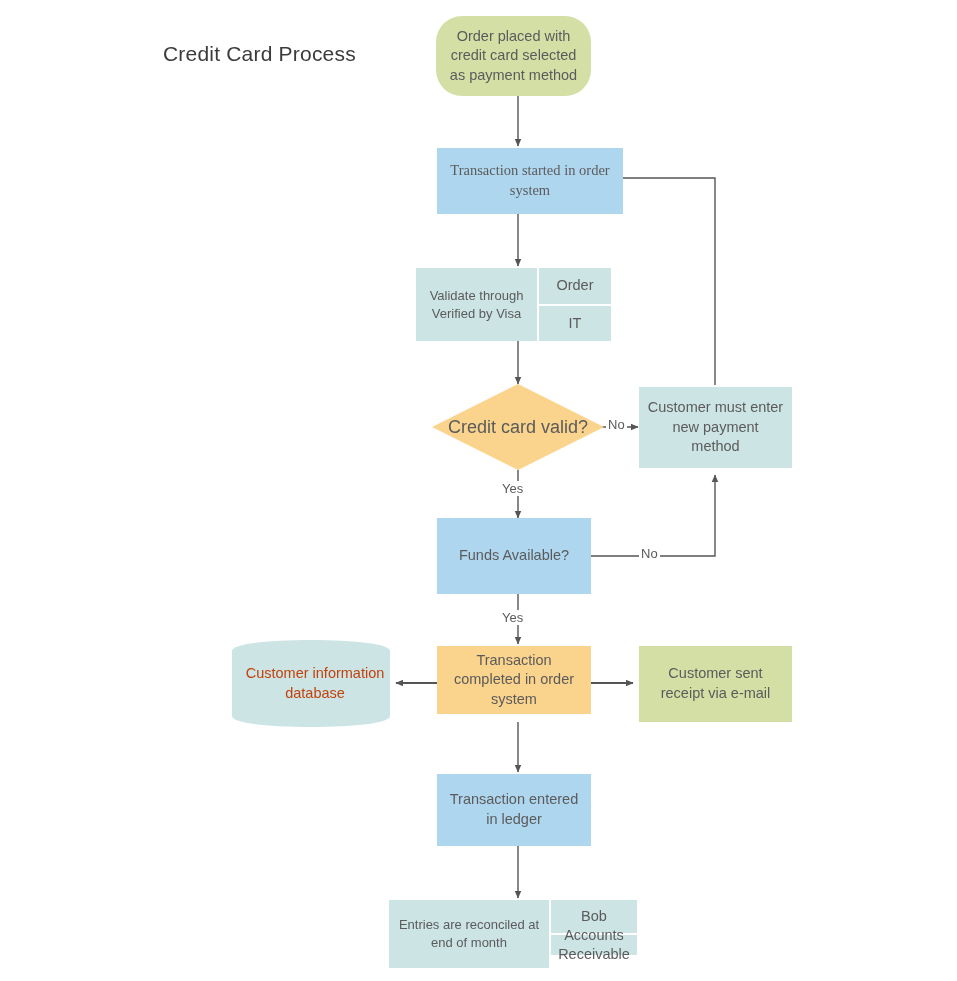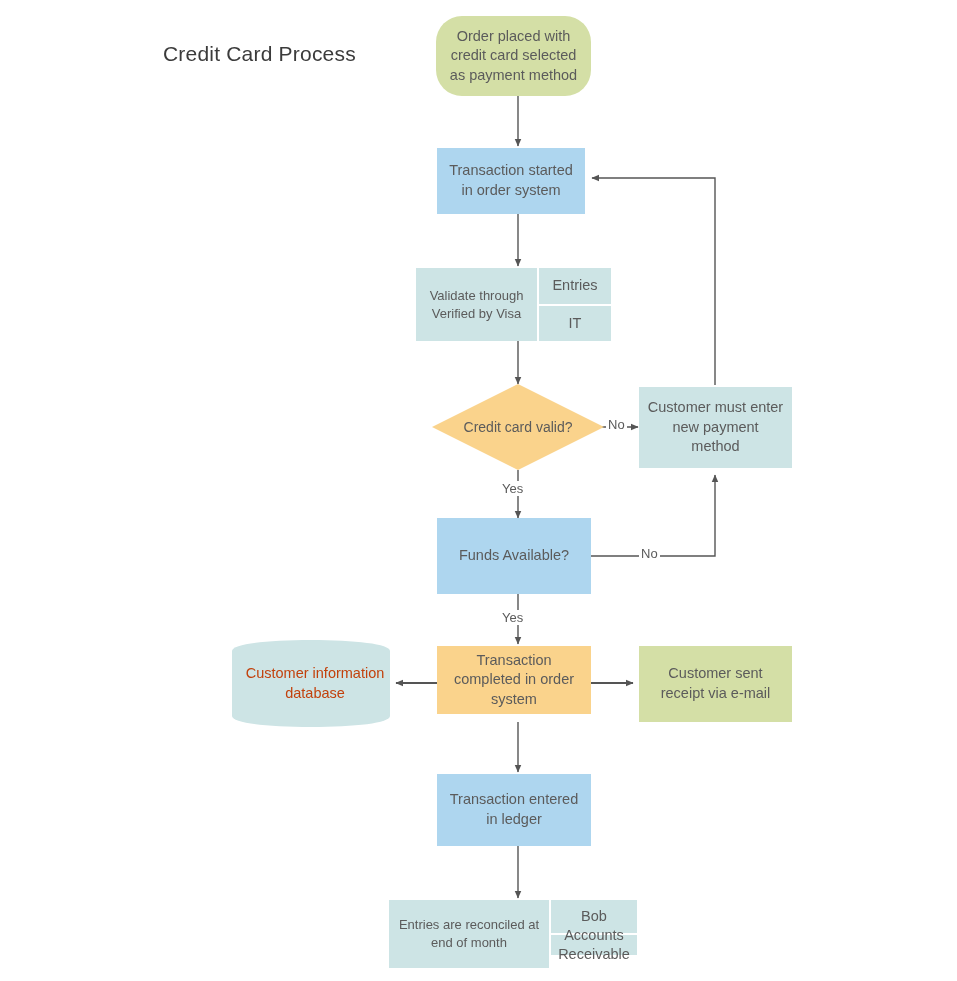--- a/index.html
+++ b/index.html
@@ -63,21 +63,21 @@
     inset: 0;
   }
   .diamond-label {
     position: absolute;
     inset: 0;
     display: flex;
     align-items: center;
     justify-content: center;
     text-align: left;
     color: #5b5b5b;
-    font-size: 14px;
+    font-size: 18px;
     line-height: 1.35;
   }
   
   .cylinder {
     position: absolute;
   }
   .cyl-label {
     position: absolute;
     inset: 0;
     display: flex;
@@ -187,28 +187,28 @@
 
   <div class="edge-label" style="left:606px; top:417px;">No</div>
   <div class="edge-label" style="left:500px; top:481px;">Yes</div>
   <div class="edge-label" style="left:639px; top:546px;">No</div>
   <div class="edge-label" style="left:500px; top:610px;">Yes</div>
 
   <div class="node node-green stadium" style="left:436px; top:16px; width:155px; height:80px;">
     <span>Order placed with credit card selected as payment method</span>
   </div>
 
-  <div class="node node-blue" style="left:437px; top:148px; width:148px; height:66px;">
+  <div class="node node-blue" style="left:437px; top:148px; width:186px; height:66px;font-family:Liberation Serif, serif;">
     <span>Transaction started in order system</span>
   </div>
 
   <div class="split-box" style="left:416px; top:268px; width:195px; height:73px;">
     <div class="split-main" style="width:121px; height:73px;">Validate through Verified by Visa</div>
     <div class="split-side" style="width:72px; height:73px;">
-      <div class="split-cell" style="height:35.5px;">Entries</div>
+      <div class="split-cell" style="height:35.5px;">Order</div>
       <div class="split-cell" style="height:35.5px;">IT</div>
     </div>
   </div>
 
   <div class="diamond-wrap" style="left:432px; top:384px; width:172px; height:86px;">
     <svg class="diamond-shape" viewBox="0 0 172 86" preserveAspectRatio="none">
       <polygon points="86,0 172,43 86,86 0,43" fill="#fad38c"></polygon>
     </svg>
     <div class="diamond-label">Credit card valid?</div>
   </div>

